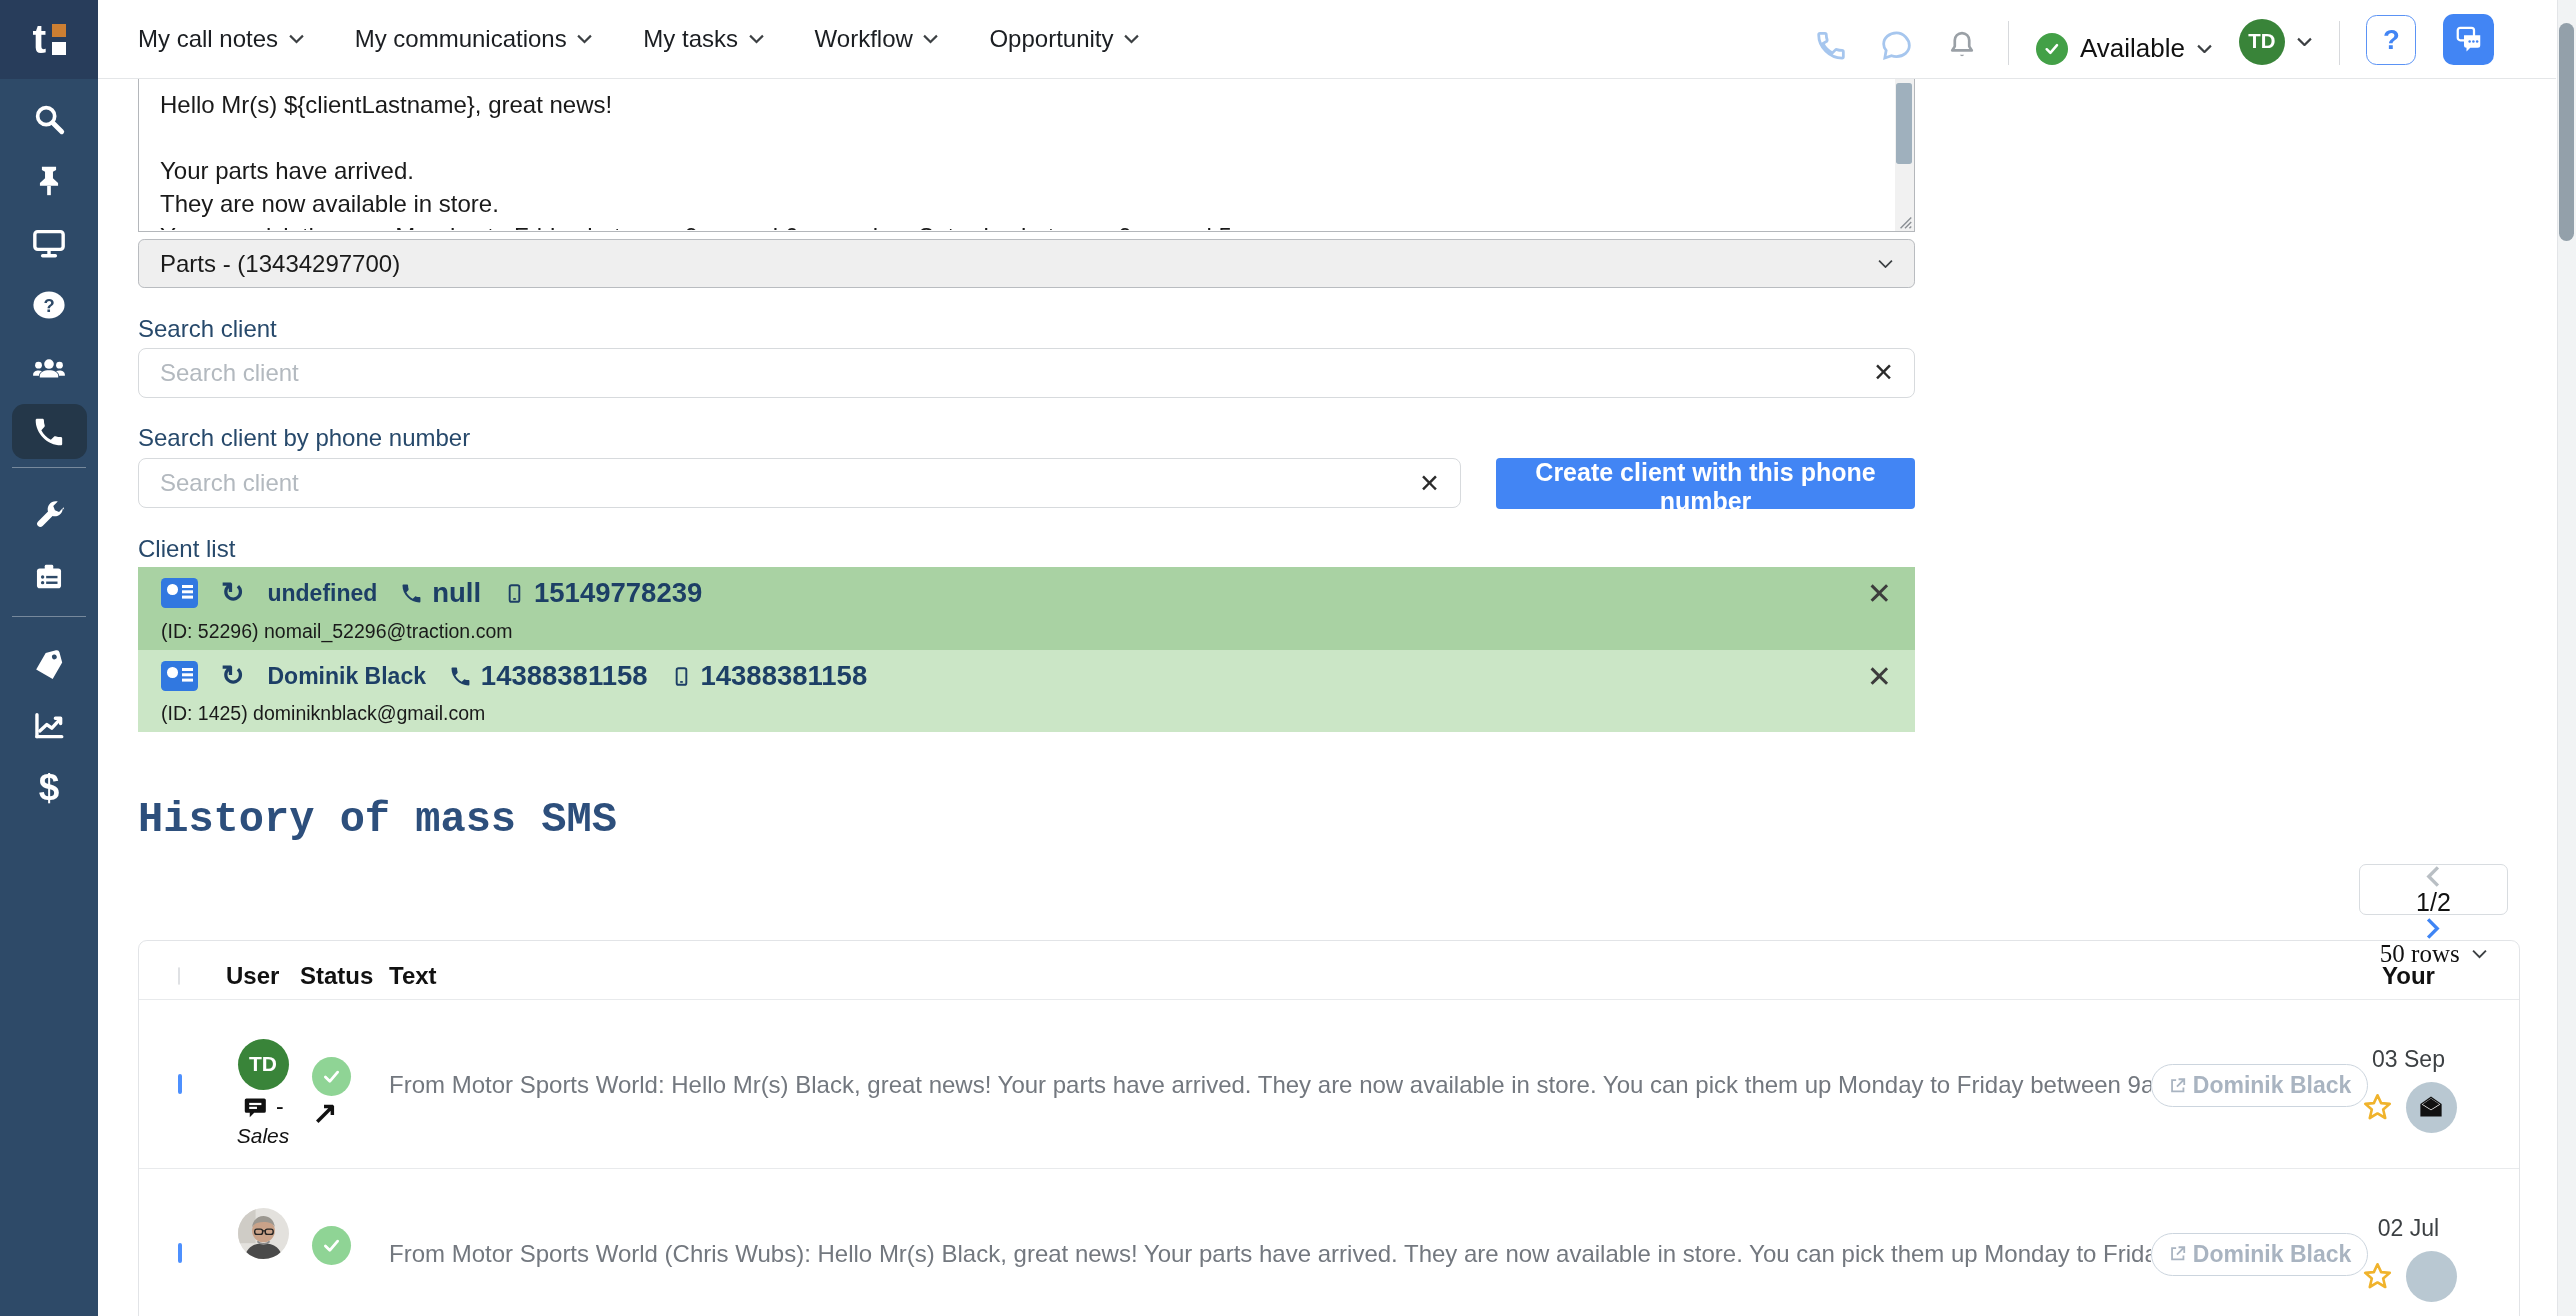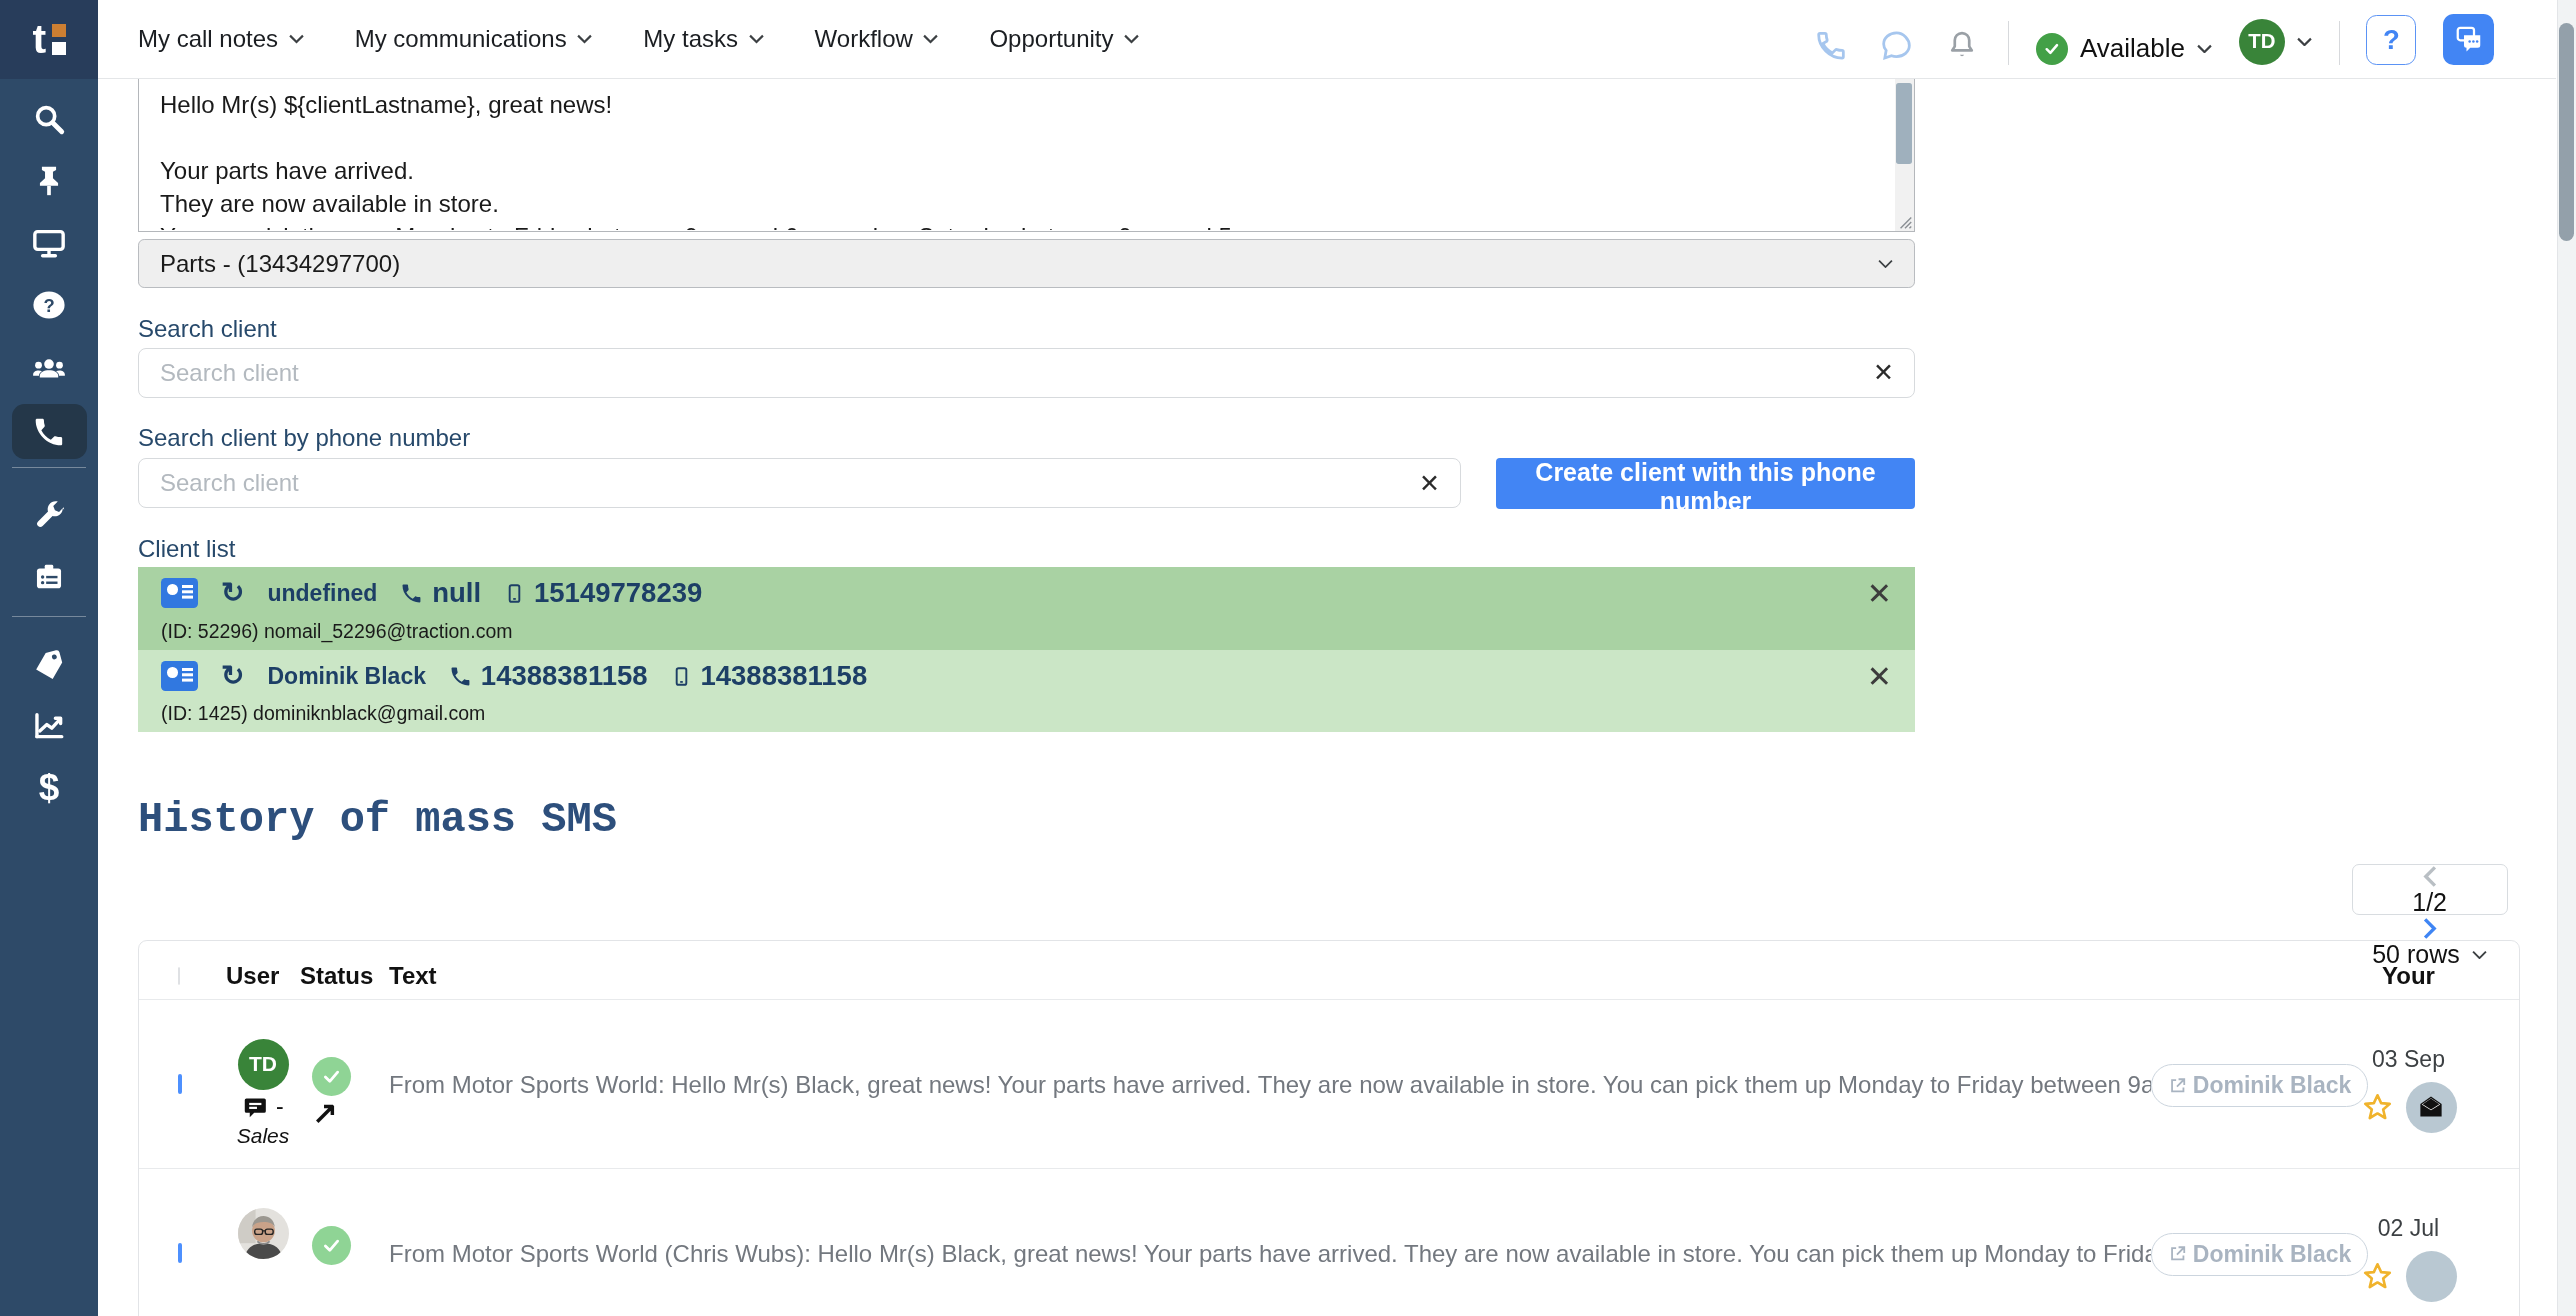--- a/index.html
+++ b/index.html
@@ -86,21 +86,21 @@
     box-shadow:0 5.3px 0 #fff, 0 10.6px 0 #fff; }
 
   .h1 { margin-top:64px; font-size:42px; font-weight:bold; color:#2d4f7c;font-family:Liberation Mono, monospace; }
 
   .hist-wrap { width:2382px; margin-left:40px; }
   .pag-row { display:flex; justify-content:flex-end; margin-top:19.5px; padding-right:12.4px; }
   .pag-box { display:flex; align-items:center; height:51px; border:0.9px solid #d8dce0; border-radius:7px; background:#fff;flex-direction:column; }
   .pag-btn { padding:0 19.5px; display:flex; align-items:center; cursor:pointer; height:100%; }
   .pag-num { font-size:25px; color:#111; padding:0 7px; }
   .pag-div { width:0.9px; height:51px; background:#d8dce0; margin:0 1.8px; }
-  .rows-sel { display:flex; align-items:center; gap:12.4px; padding:0 19.5px; font-size:25px; color:#111; cursor:pointer; height:100%; }
+  .rows-sel { display:flex; align-items:center; gap:12.4px; padding:0 19.5px; font-size:25px; color:#111; cursor:pointer; height:100%;font-family:Liberation Serif, serif; }
 
   .card { margin-top:25px; border:0.9px solid #e2e4e7; border-radius:8.9px; background:#fff; min-height:372px; }
   .t-head { display:flex; align-items:center; height:58px; padding-top:12.4px; }
   .t-head .hcell { font-size:24px; font-weight:bold; color:#111; }
   .cb { width:30px; height:30px; border-radius:7px; background:#fff; cursor:pointer; }
   .cb.gray { border:1.8px solid #dfe1e4; }
   .cb.blue { border:2.7px solid #4d90fe; }
   .col-check { width:87px; padding-left:39px; flex:0 0 auto; }
   .col-user  { width:74px;  flex:0 0 auto; }
   .col-status{ width:89px; flex:0 0 auto; }

